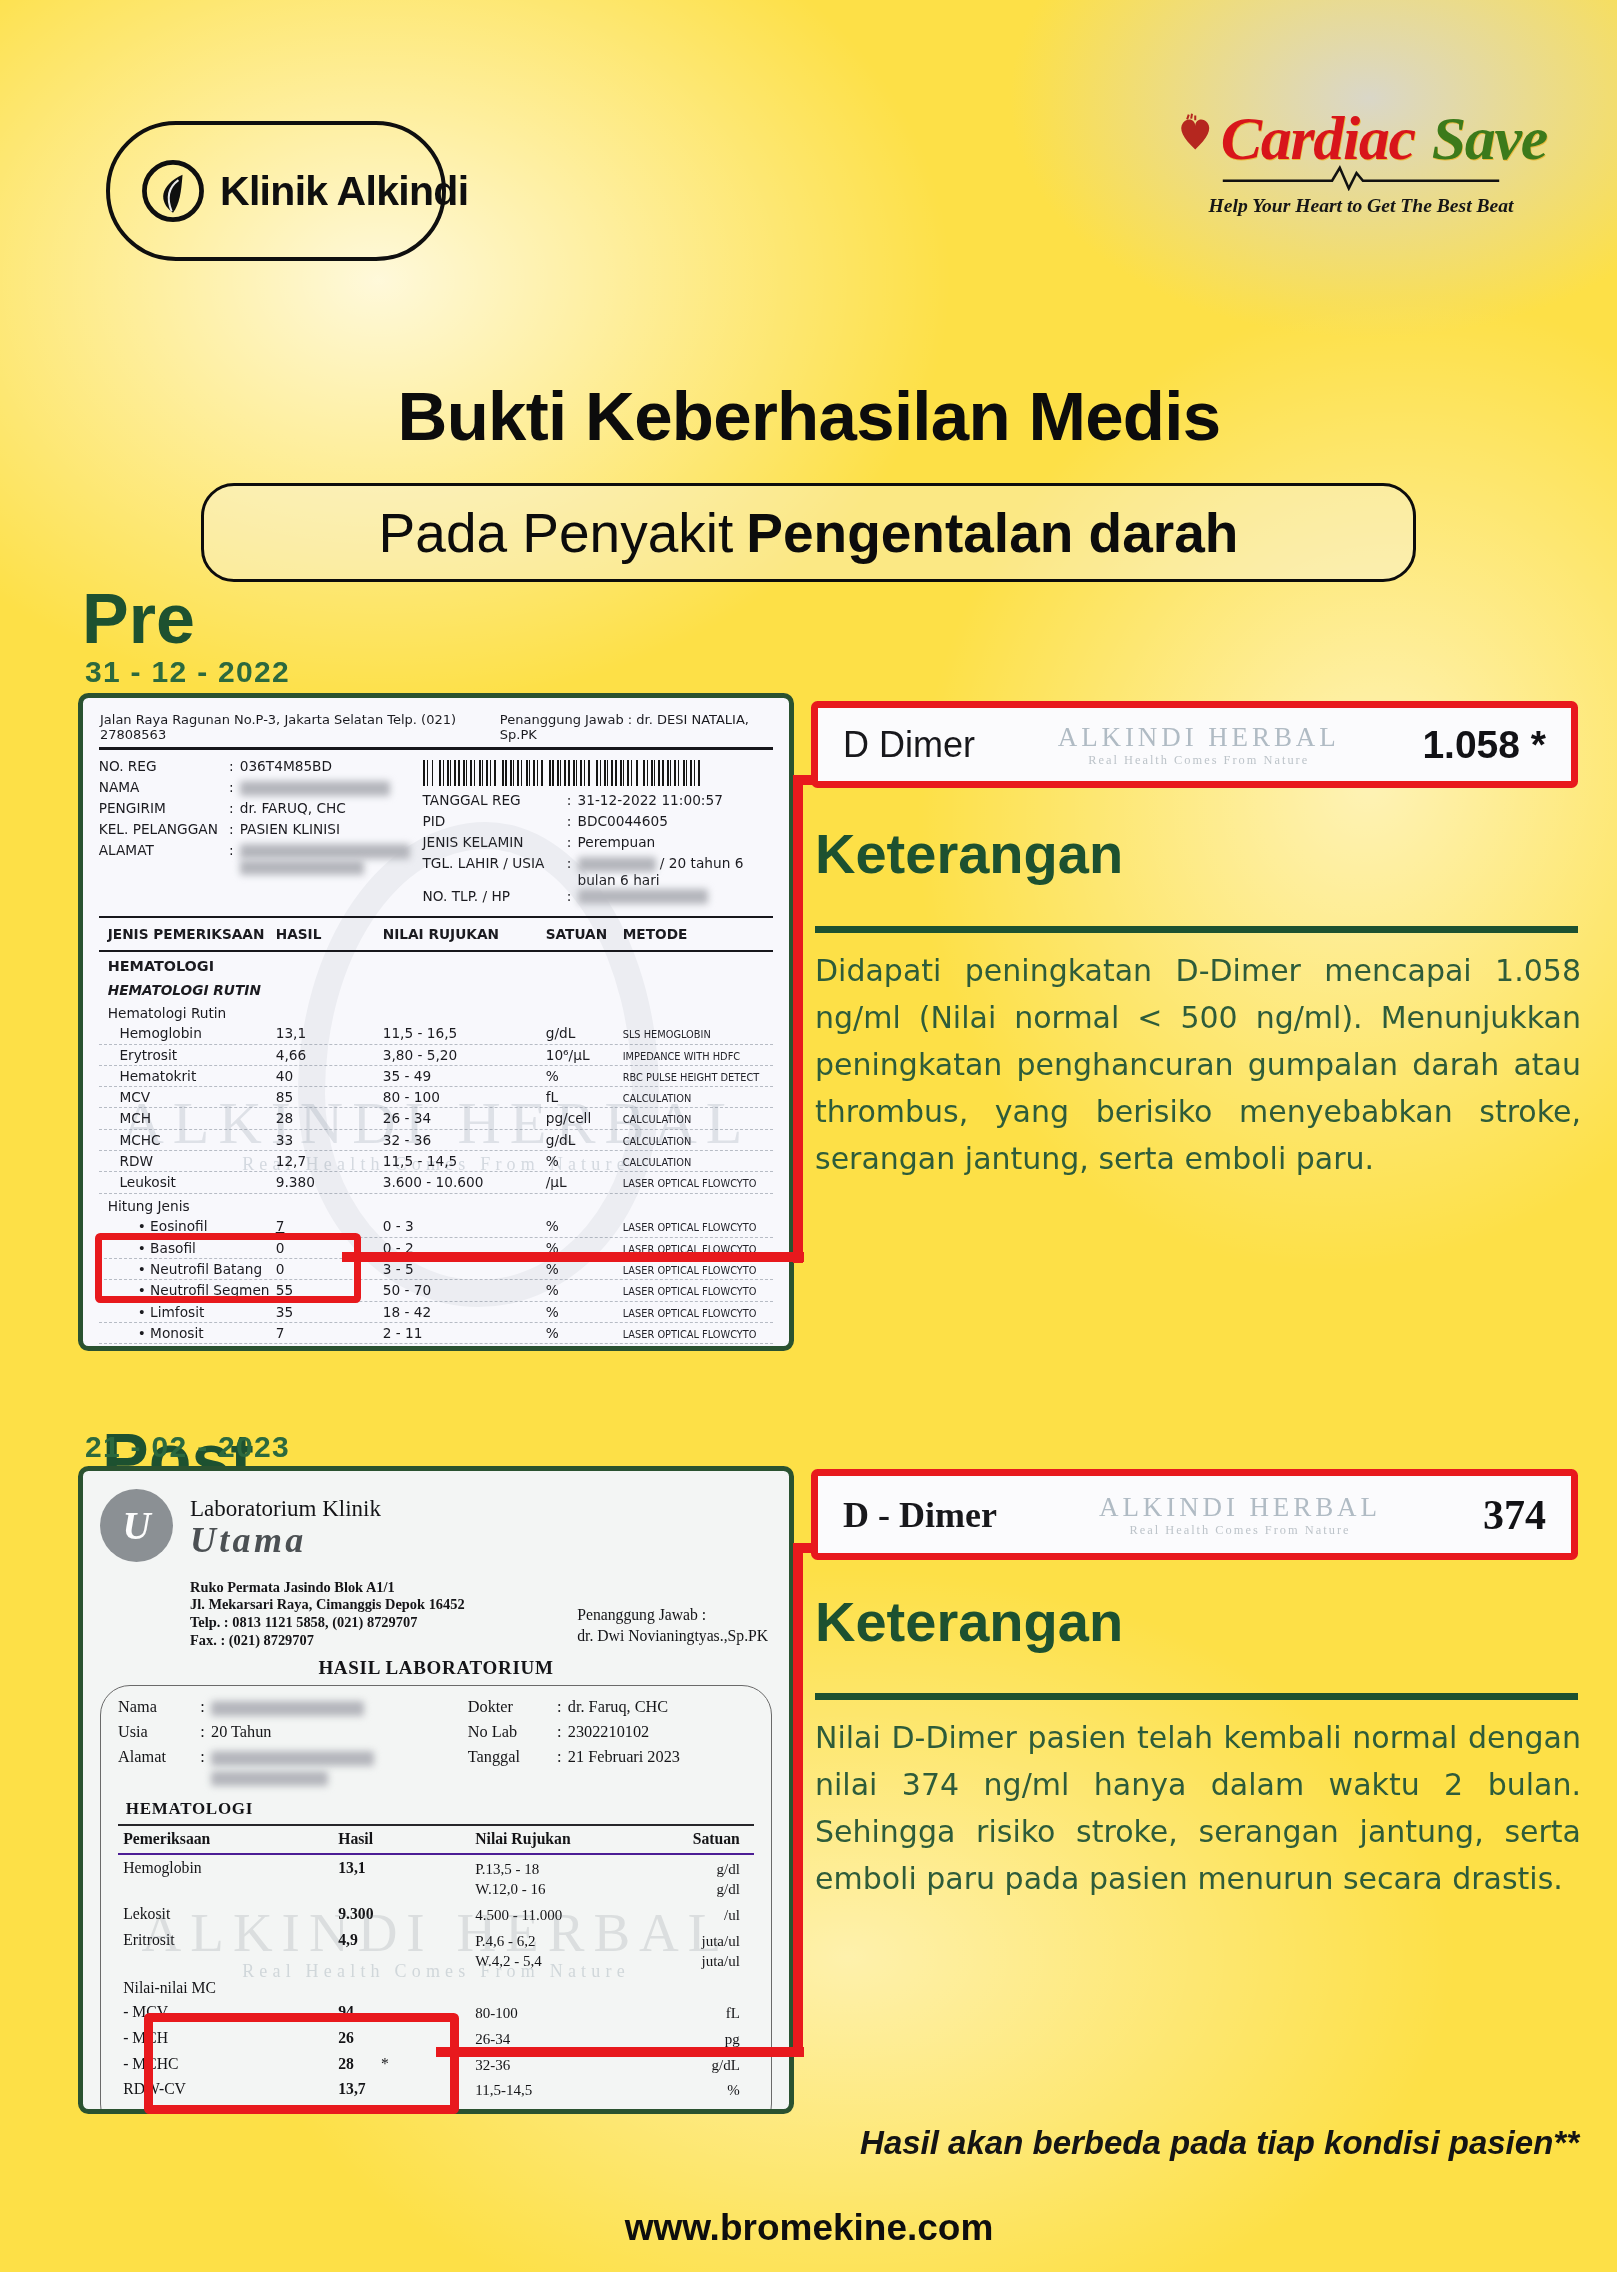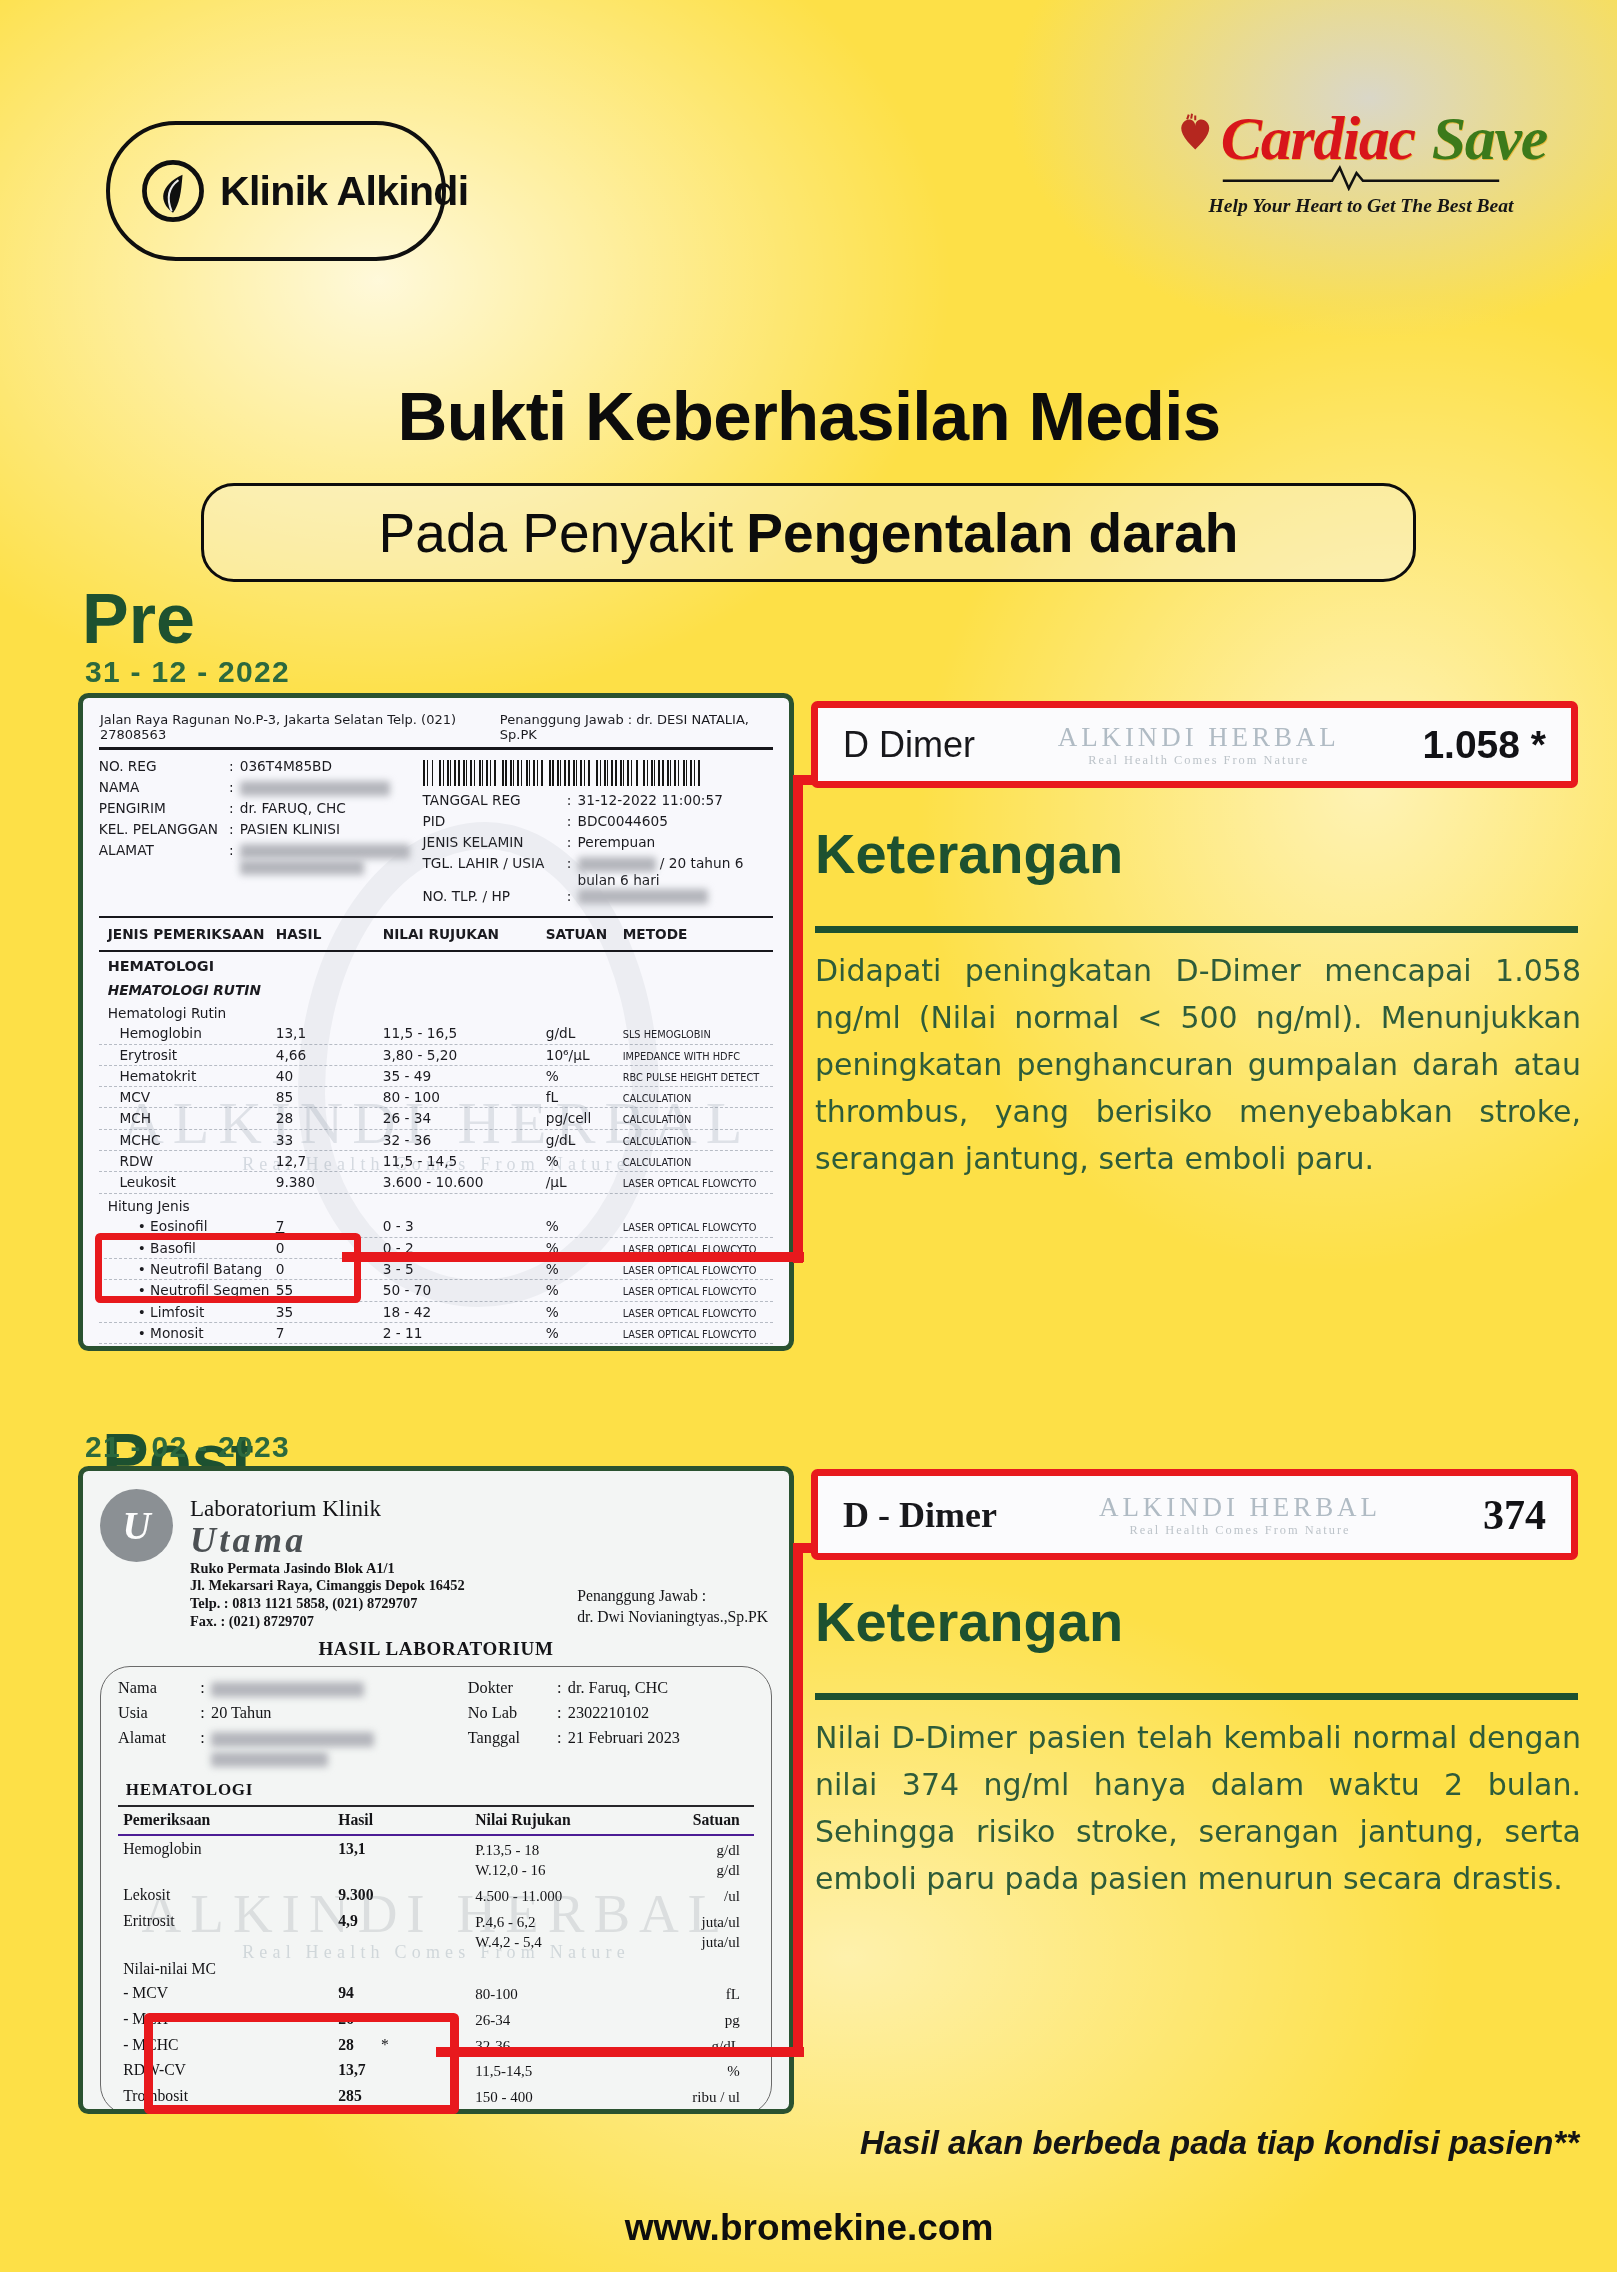--- a/index.html
+++ b/index.html
@@ -85,21 +85,21 @@
 
   
   .report-post{left:78px;top:1466px;width:716px;height:648px;background:#f3f5f4;
       font-family:"Liberation Serif",serif;font-size:15.7px;color:#141417;padding:13px 17px;}
   .r2-header{display:flex;position:relative;}
   .r2-logo{width:73px;height:73px;border-radius:50%;background:#8b9094;color:#fdfdfd;
       display:flex;align-items:center;justify-content:center;font-style:italic;font-weight:700;font-size:39px;flex:0 0 auto;margin-top:5.2px;}
   .r2-names{margin-left:17px;}
   .r2-labklinik{font-size:23px;margin-top:12px;}
   .r2-utama{font-size:36px;font-weight:700;font-style:italic;color:#4b5053;letter-spacing:3.3px;line-height:1.05;}
-  .r2-address{font-size:14.4px;font-weight:700;line-height:17.6px;margin-top:0;}
+  .r2-address{font-size:14.4px;font-weight:700;line-height:17.6px;margin-top:19px;}
   .r2-pj{position:absolute;right:3.9px;bottom:2.6px;font-size:15.7px;line-height:21.5px;text-align:left;}
   .r2-doctitle{text-align:center;font-weight:700;font-size:19px;letter-spacing:0.7px;margin-top:7.8px;}
   .r2-bigbox{border:1.3px solid #6a6a6a;border-radius:30px;margin-top:6.5px;padding:10.4px 17px 11.7px;position:relative;height:449px;box-sizing:border-box;}
   .r2-patient{display:flex;}
   .r2-pleft{width:55%;}
   .r2-pright{width:45%;}
   .r2-bigbox .kv-row{min-height:25px;font-size:16.3px;}
   .r2-pleft .kv-label{width:76px;}
   .r2-pright .kv-label{width:83px;}
   .r2-sec{font-weight:700;font-size:17px;letter-spacing:0.7px;margin:11.7px 0 0 7.8px;}

